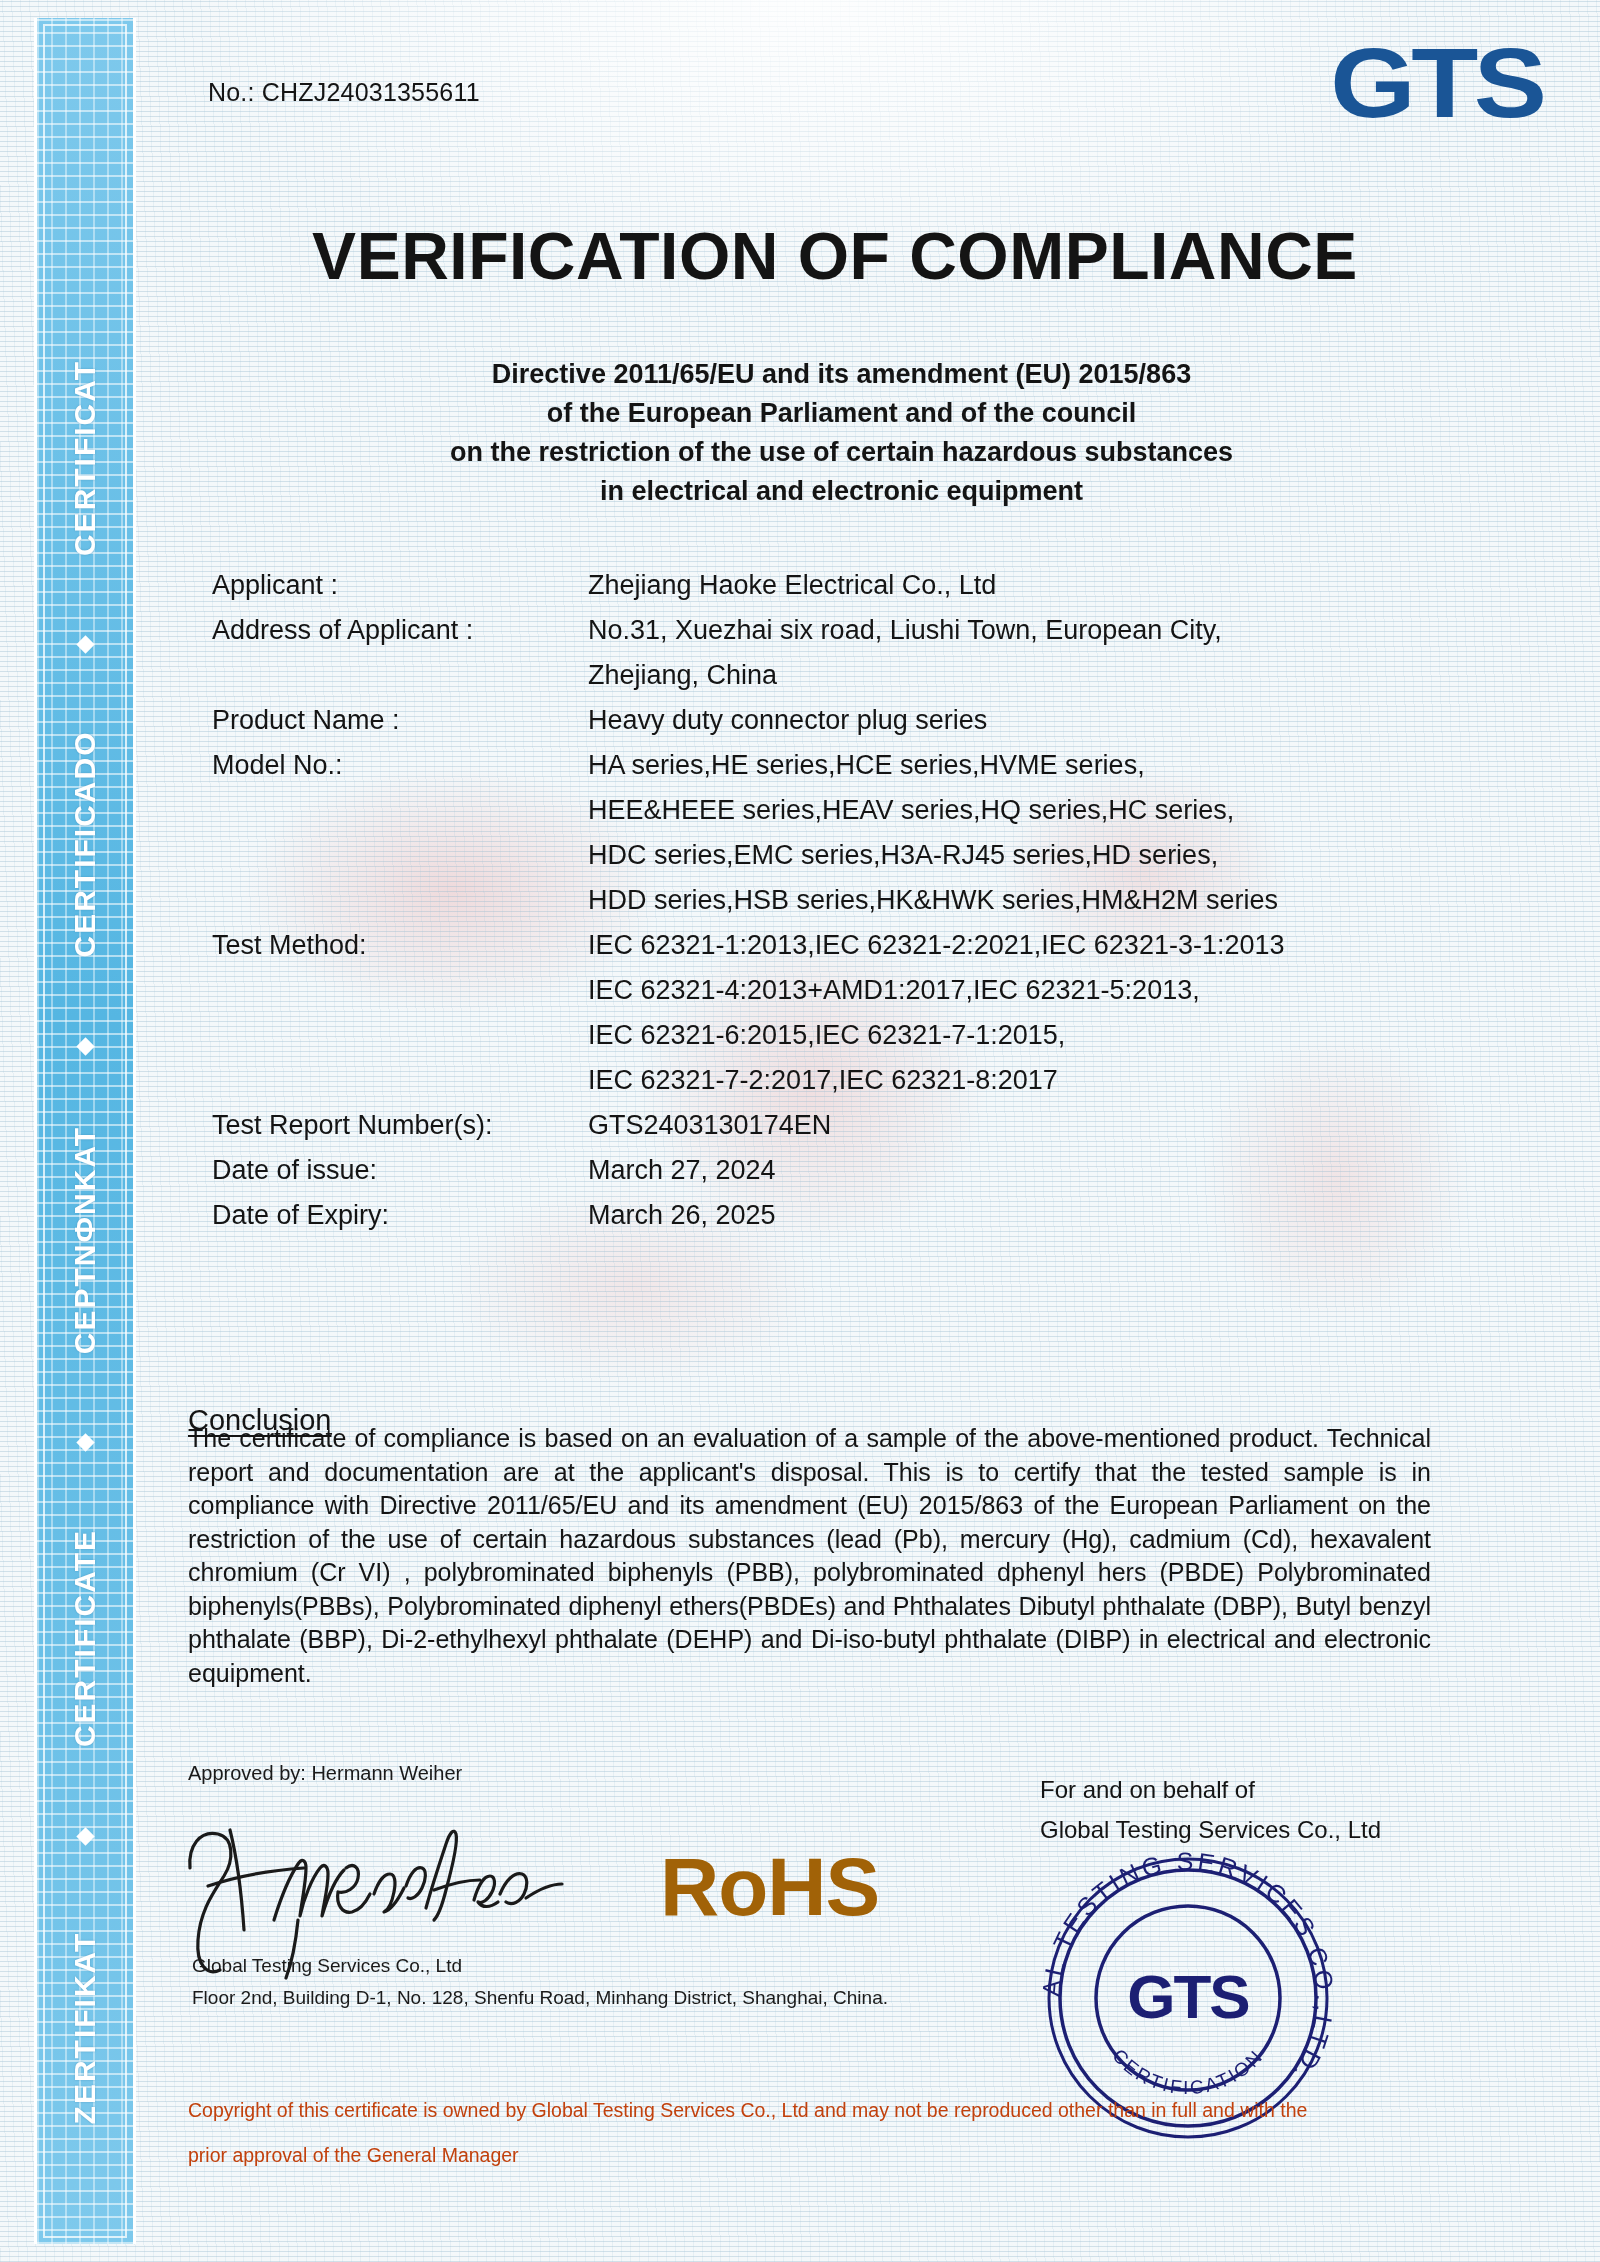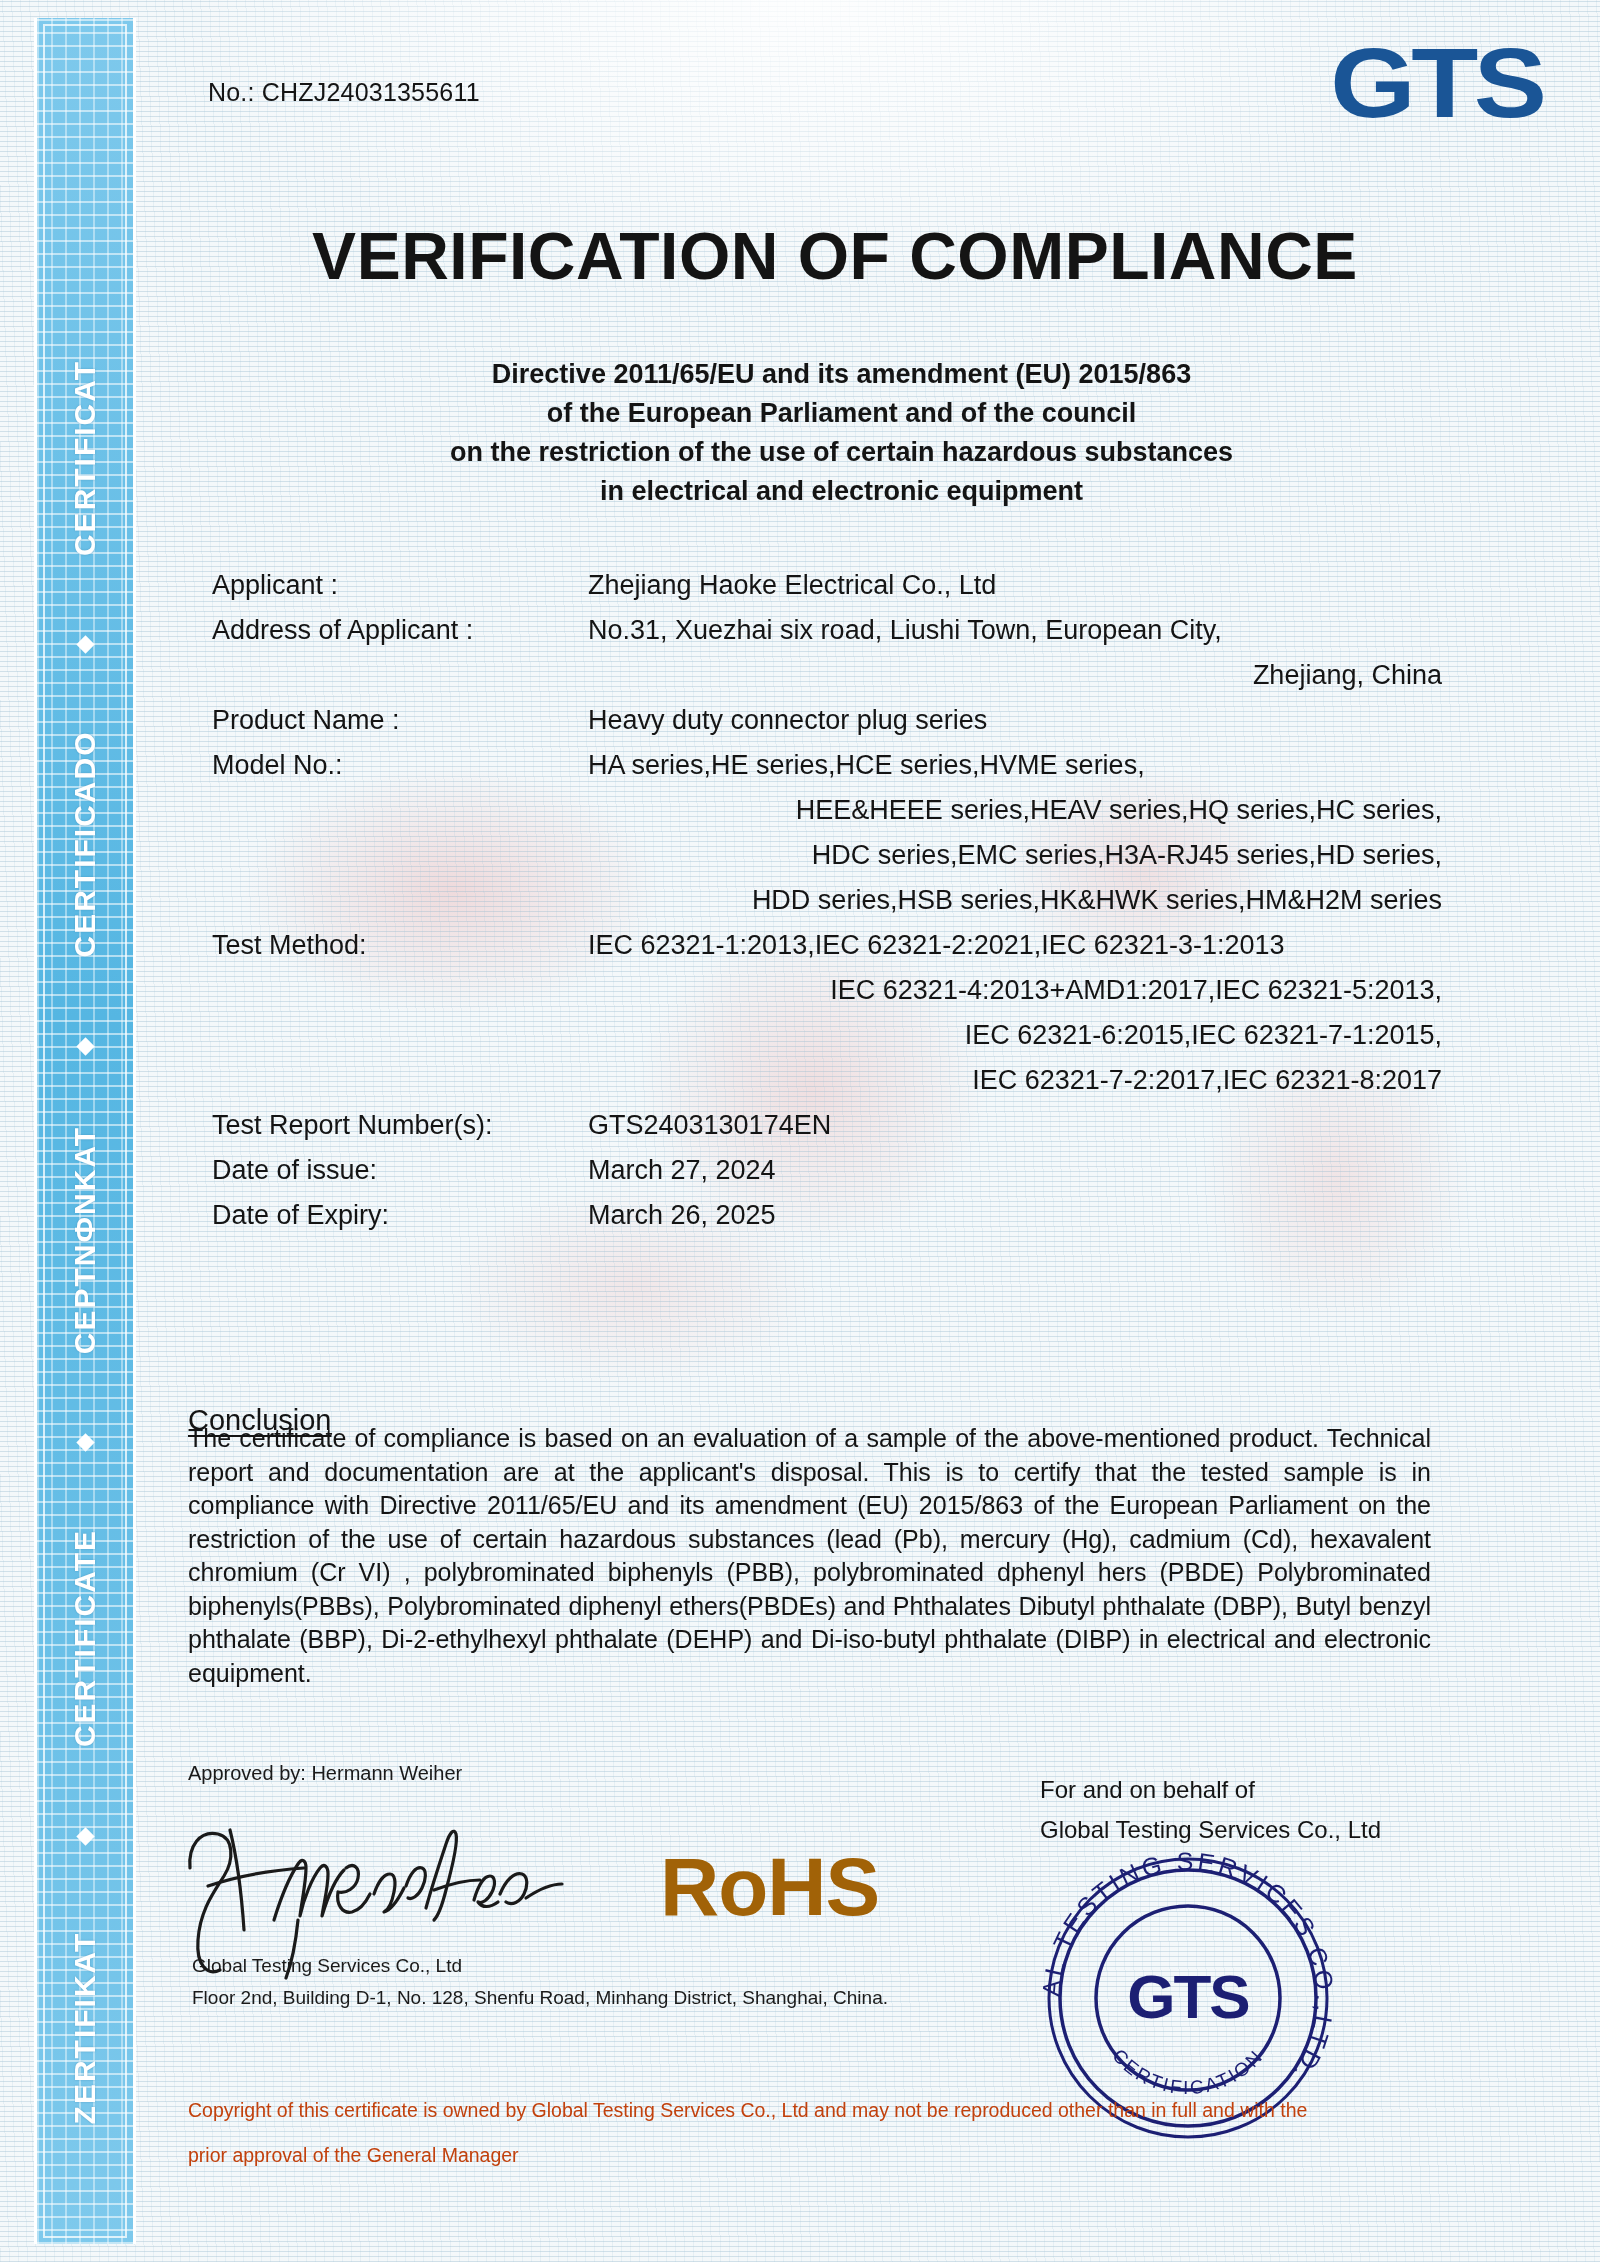--- a/index.html
+++ b/index.html
@@ -187,21 +187,20 @@
     flex: 1;
     font-size: 27px;
     color: #141414;
     line-height: 45px;
   }
   .det-cont {
     margin-left: 376px;
     font-size: 27px;
     color: #141414;
     line-height: 45px;
-    text-align: right;
   }
 
   
   .conclusion-head {
     position: absolute;
     left: 188px;
     top: 1372px;
     font-size: 29px;
     color: #141414;
     text-decoration: underline;

